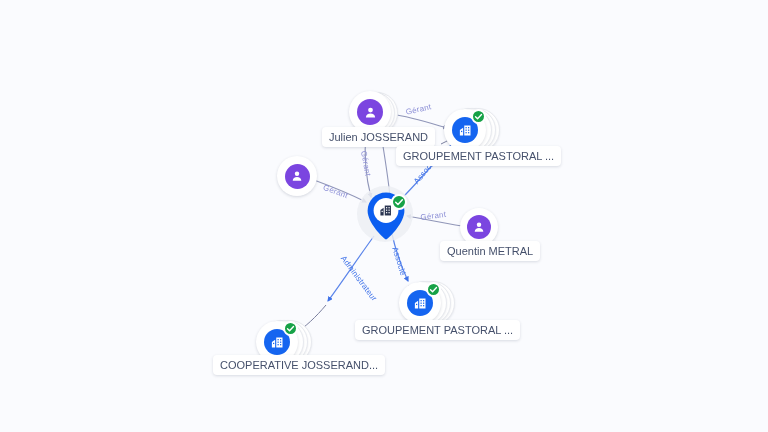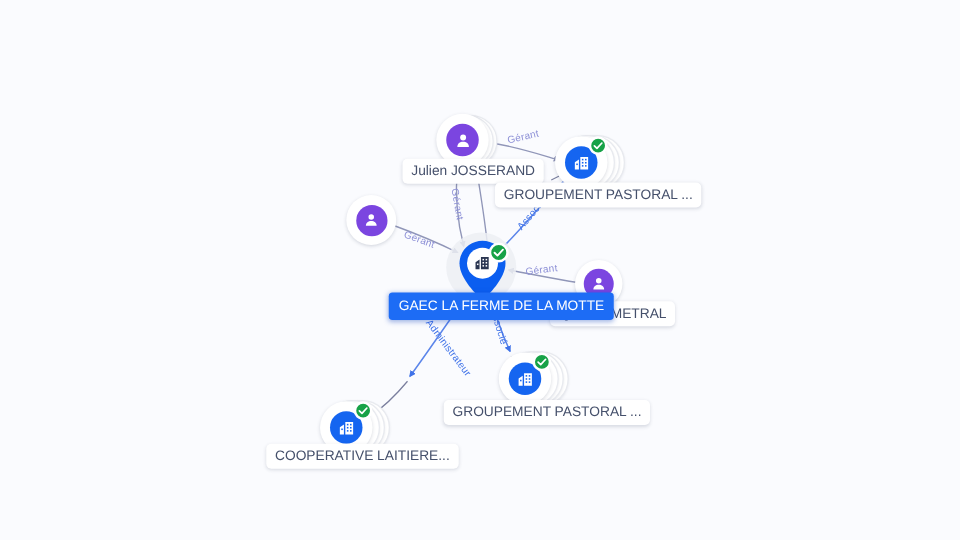--- a/index.html
+++ b/index.html
@@ -277,21 +277,21 @@
           <rect x="4.8" y="12.5" width="2" height="2" fill="#1565f0"></rect>
         </svg>
       </div>
     </div>
     <div class="check-badge" style="left:6px; top:-21px; width:15px; height:15px;">
       <svg viewBox="0 0 24 24" width="9" height="9" aria-hidden="true">
         <path d="M4 12.5 L9.5 18 L20 6.5" fill="none" stroke="#ffffff" stroke-width="3.6" stroke-linecap="round" stroke-linejoin="round"></path>
       </svg>
     </div>
   </div>
-  <div class="node-label" style="left:213px; top:355px;">COOPERATIVE LAITIERE...</div>
+  <div class="node-label" style="left:213px; top:355px;">COOPERATIVE JOSSERAND...</div>
 
   <div class="halo" style="left:357px; top:186px; width:56px; height:56px;"></div>
 
   <div class="pin-wrap" style="left:366px; top:191px;">
     <svg class="pin-body" width="40" height="50" viewBox="0 0 40 50" aria-hidden="true">
       <path d="M20 1.6 C9.8 1.6 1.6 9.7 1.6 19.7 C1.6 31.5 16 46 20 48.6
                C24 46 38.4 31.5 38.4 19.7 C38.4 9.7 30.2 1.6 20 1.6 Z" fill="#0b5ef0"></path>
       <circle cx="20" cy="19.5" r="12.4" fill="#ffffff"></circle>
       <g transform="translate(20,19.5) scale(0.62) translate(-12,-12)">
         <path d="M3 20V11l5.2-3.6V20z" fill="#2a3550"></path>
@@ -305,15 +305,14 @@
         <rect x="4.8" y="12.5" width="2" height="2" fill="#ffffff"></rect>
       </g>
     </svg>
     <div class="check-badge" style="left:25px; top:3px; width:16px; height:16px;">
       <svg viewBox="0 0 24 24" width="10" height="10" aria-hidden="true">
         <path d="M4 12.5 L9.5 18 L20 6.5" fill="none" stroke="#ffffff" stroke-width="3.6" stroke-linecap="round" stroke-linejoin="round"></path>
       </svg>
     </div>
   </div>
 
-  <div class="node-label primary" style="left:311px; top:234px;">GAEC LA FERME DE LA MOTTE</div>
 
 </div>
 
 </body></html>

